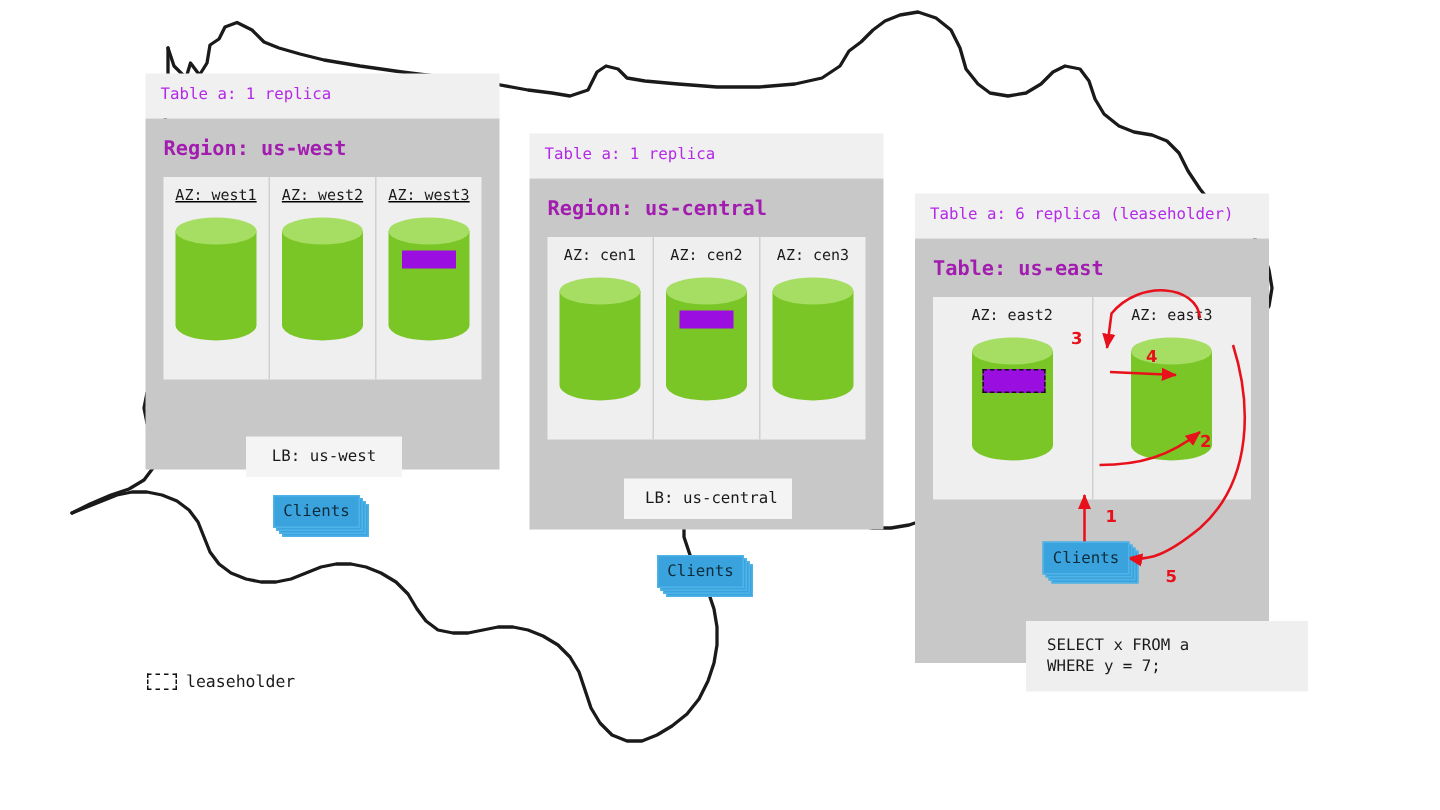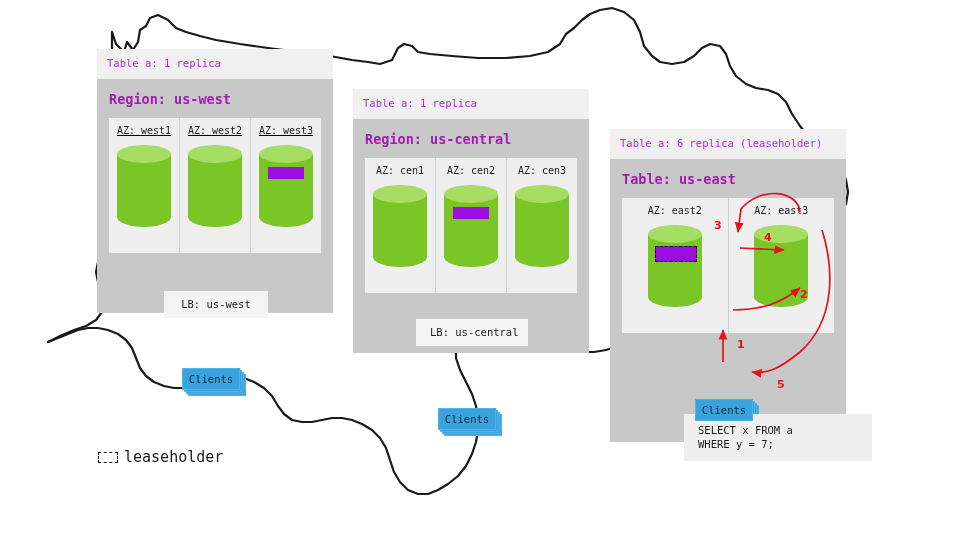--- a/index.html
+++ b/index.html
@@ -101,21 +101,20 @@
     padding: 7px 14px 8px 14px;
     white-space: nowrap;
     box-sizing: border-box;
   }
 
   
   .clients {
     position: absolute;
     width: 64px;
     height: 26px;
-    margin-top: 38px;
   }
   .clients .sheet {
     position: absolute;
     width: 58px;
     height: 22px;
     background: #3aa3dd;
     border: 1px solid #4fb3e8;
     box-sizing: border-box;
   }
   .clients .s3 { left: 6px; top: 6px; }
@@ -150,21 +149,21 @@
     gap: 6px;
   }
   .legend-swatch {
     width: 20px;
     height: 11px;
     border: 1.6px dashed #111111;
     box-sizing: border-box;
     background: transparent;
   }
   .legend-label {
-    font-size: 15px;
+    font-size: 11px;
     color: #1a1a1a;
     white-space: nowrap;
   }
 
   
   #arrows {
     position: absolute;
     left: 0; top: 0;
     width: 960px; height: 540px;
     pointer-events: none;

